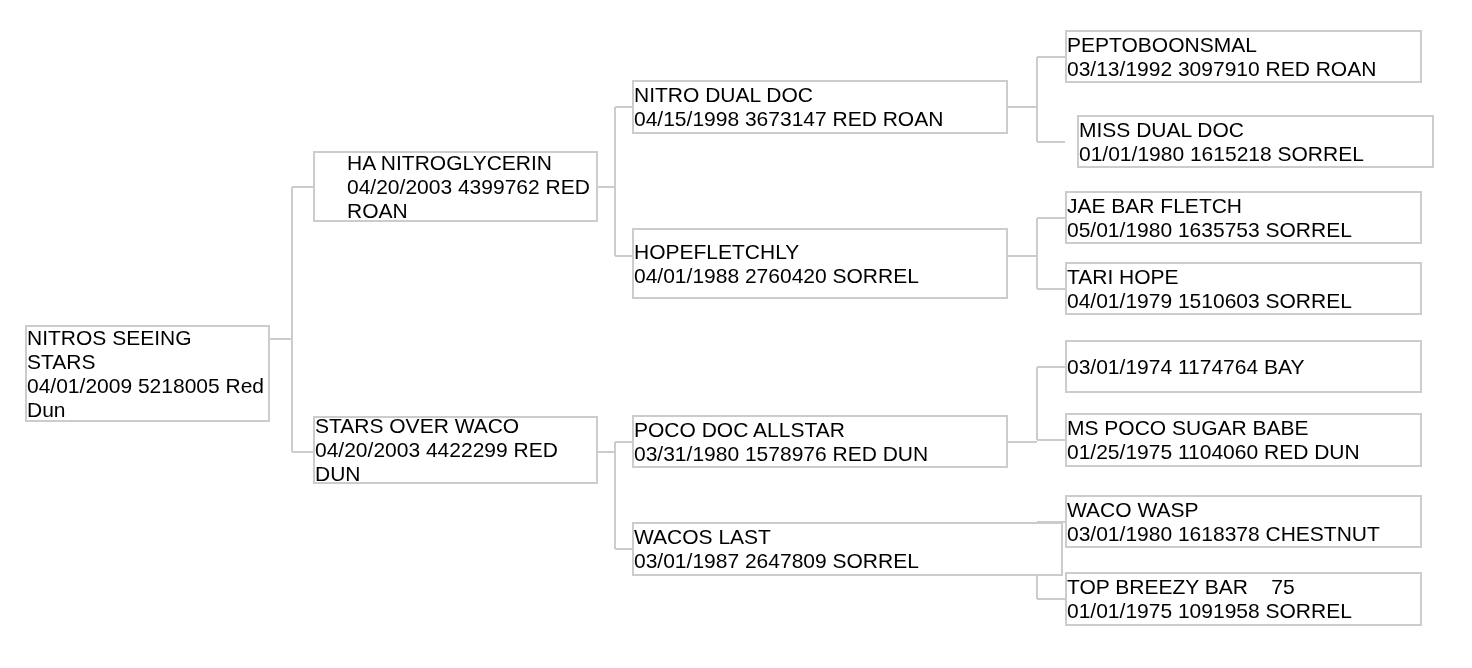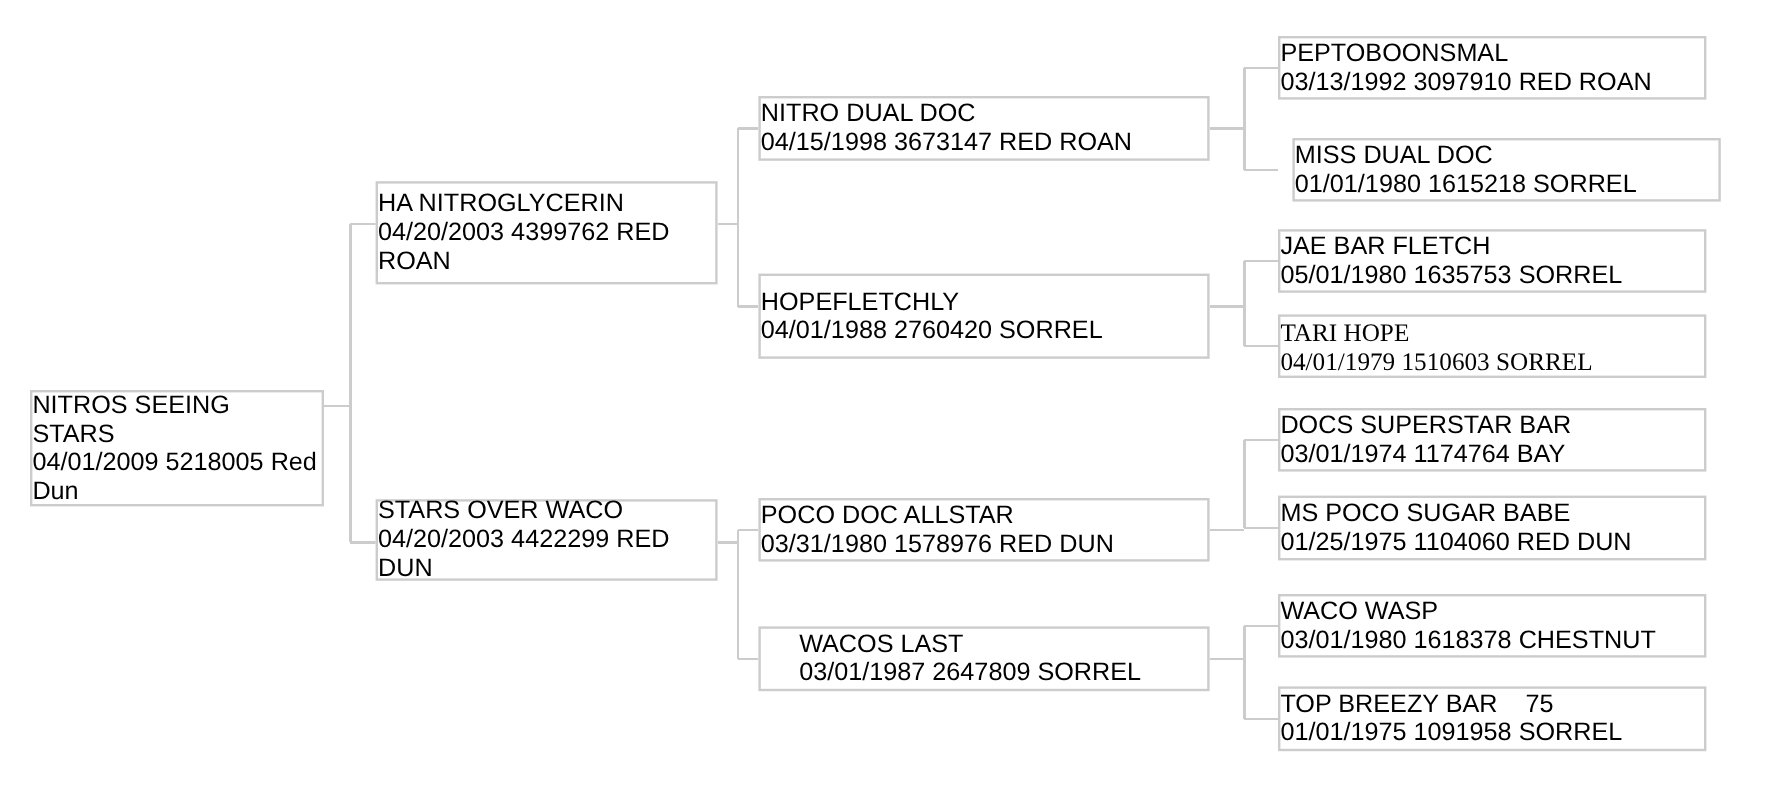--- a/index.html
+++ b/index.html
@@ -36,21 +36,21 @@
     <path d="M1008 549 H1037 M1037 521.5 V599 M1037 521.5 H1065 M1037 599 H1065"></path>
   </svg>
 
 <div class="box" id="nitros-seeing-stars" style="left:25px;top:290px;width:245px;height:97px;margin-top:35px;">
   <div class="line">NITROS SEEING</div>
   <div class="line">STARS</div>
   <div class="line">04/01/2009 5218005 Red</div>
   <div class="line">Dun</div>
 </div>
 
-<div class="box" id="ha-nitroglycerin" style="left:313px;top:151px;width:285px;height:86px;">
+<div class="box" id="ha-nitroglycerin" style="left:313px;top:151px;width:285px;height:71px;padding-left:32px;">
   <div class="line">HA NITROGLYCERIN</div>
   <div class="line">04/20/2003 4399762 RED</div>
   <div class="line">ROAN</div>
 </div>
 
 <div class="box" id="stars-over-waco" style="left:313px;top:416px;width:285px;height:68px;">
   <div class="line">STARS OVER WACO</div>
   <div class="line">04/20/2003 4422299 RED</div>
   <div class="line">DUN</div>
 </div>
@@ -63,47 +63,46 @@
 <div class="box" id="hopefletchly" style="left:632px;top:228px;width:376px;height:71px;">
   <div class="line">HOPEFLETCHLY</div>
   <div class="line">04/01/1988 2760420 SORREL</div>
 </div>
 
 <div class="box" id="poco-doc-allstar" style="left:632px;top:415px;width:376px;height:53px;">
   <div class="line">POCO DOC ALLSTAR</div>
   <div class="line">03/31/1980 1578976 RED DUN</div>
 </div>
 
-<div class="box" id="wacos-last" style="left:632px;top:522px;width:376px;height:54px;padding-left:32px;">
+<div class="box" id="wacos-last" style="left:632px;top:522px;width:431px;height:54px;">
   <div class="line">WACOS LAST</div>
   <div class="line">03/01/1987 2647809 SORREL</div>
 </div>
 
 <div class="box" id="peptoboonsmal" style="left:1065px;top:30px;width:357px;height:53px;">
   <div class="line">PEPTOBOONSMAL</div>
   <div class="line">03/13/1992 3097910 RED ROAN</div>
 </div>
 
 <div class="box" id="miss-dual-doc" style="left:1065px;top:115px;width:357px;height:53px;margin-left:12px;">
   <div class="line">MISS DUAL DOC</div>
   <div class="line">01/01/1980 1615218 SORREL</div>
 </div>
 
 <div class="box" id="jae-bar-fletch" style="left:1065px;top:191px;width:357px;height:53px;">
   <div class="line">JAE BAR FLETCH</div>
   <div class="line">05/01/1980 1635753 SORREL</div>
 </div>
 
-<div class="box" id="tari-hope" style="left:1065px;top:262px;width:357px;height:53px;font-family:Liberation Serif, serif;">
+<div class="box" id="tari-hope" style="left:1065px;top:262px;width:357px;height:53px;">
   <div class="line">TARI HOPE</div>
   <div class="line">04/01/1979 1510603 SORREL</div>
 </div>
 
 <div class="box" id="docs-superstar-bar" style="left:1065px;top:340px;width:357px;height:53px;">
-  <div class="line">DOCS SUPERSTAR BAR</div>
   <div class="line">03/01/1974 1174764 BAY</div>
 </div>
 
 <div class="box" id="ms-poco-sugar-babe" style="left:1065px;top:413px;width:357px;height:54px;">
   <div class="line">MS POCO SUGAR BABE</div>
   <div class="line">01/25/1975 1104060 RED DUN</div>
 </div>
 
 <div class="box" id="waco-wasp" style="left:1065px;top:495px;width:357px;height:53px;">
   <div class="line">WACO WASP</div>

